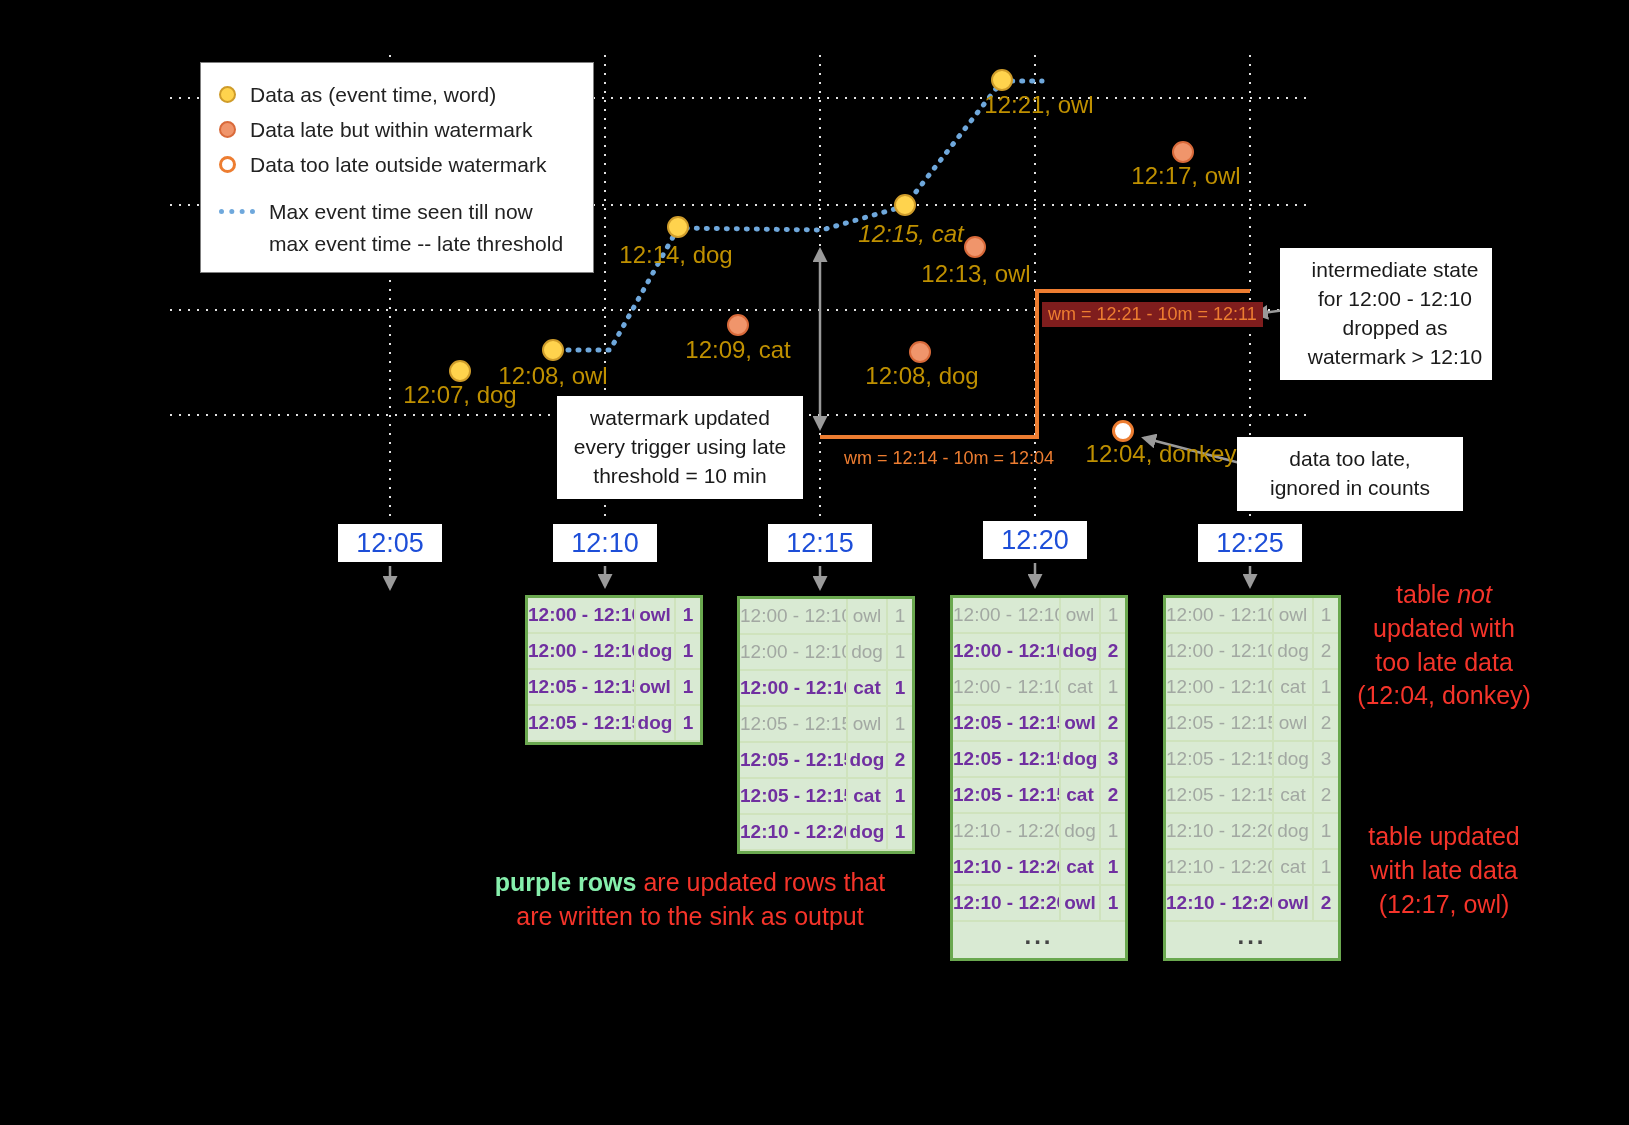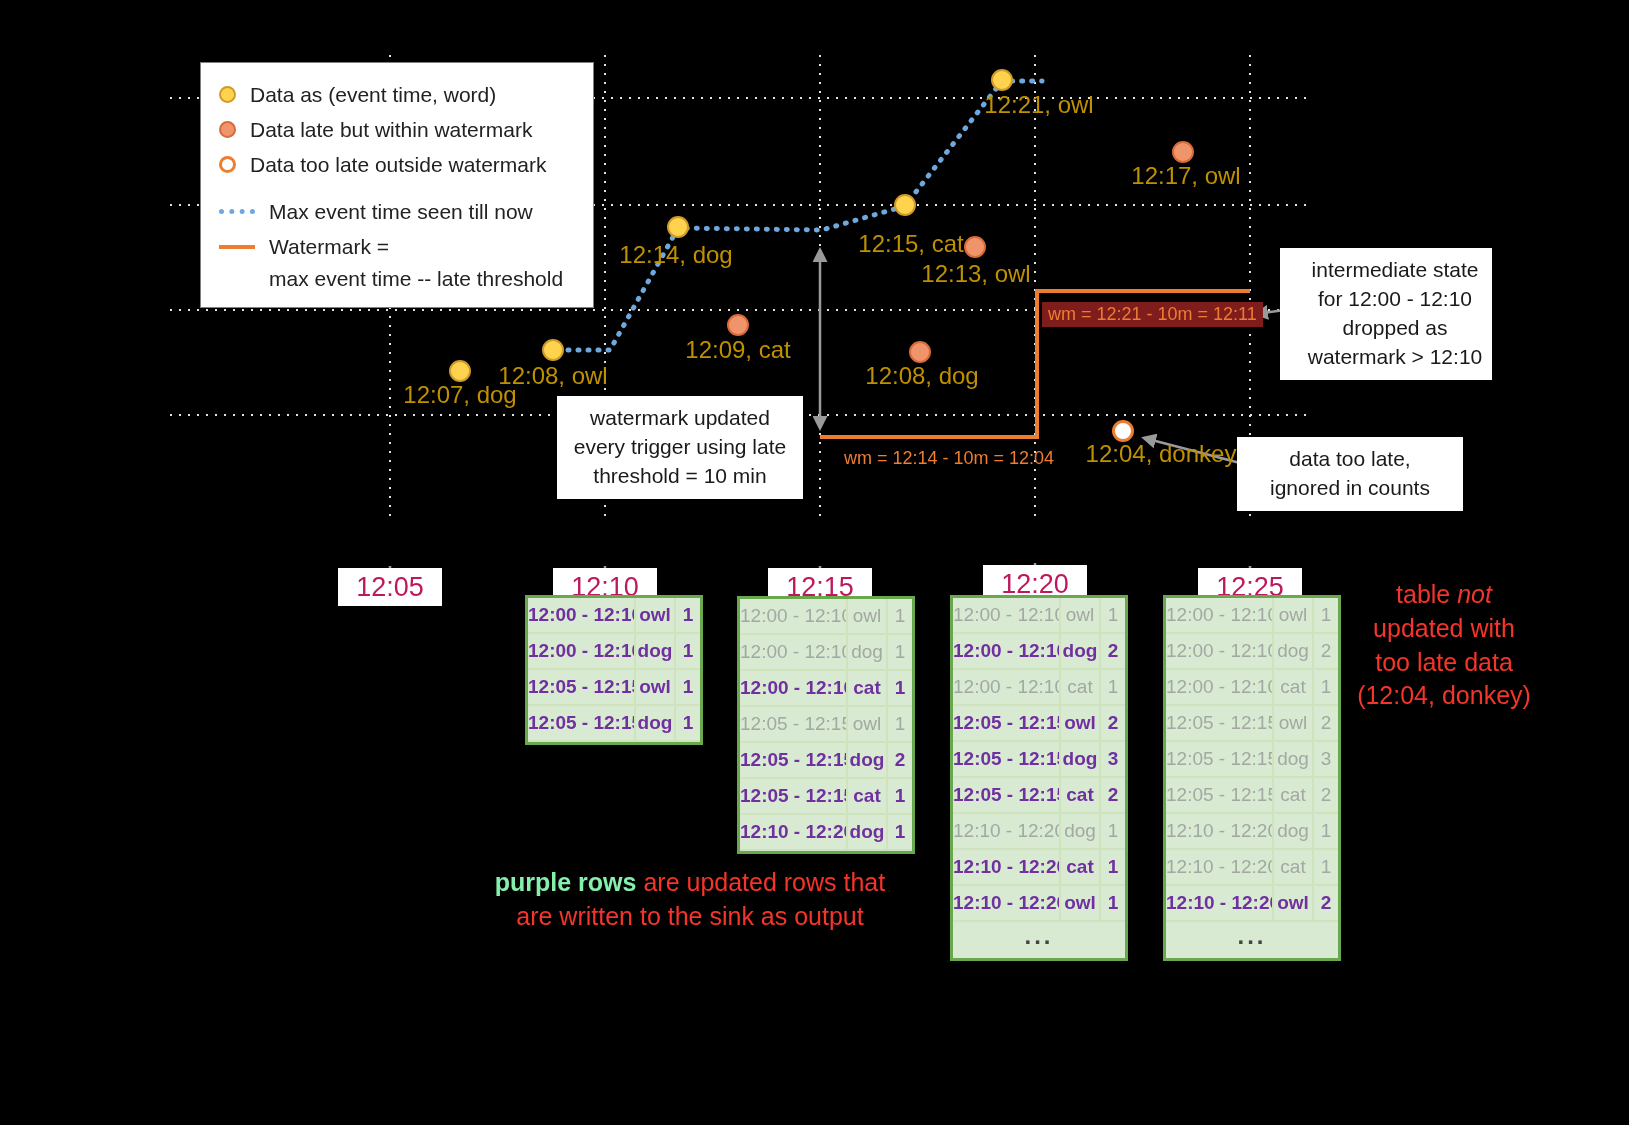--- a/index.html
+++ b/index.html
@@ -26,22 +26,22 @@
   .blue-dotted{border-top:5px dotted #6fa8dc;}
   .orange-solid{border-top:4px solid #ed7d31;}
 
   
   .note{position:absolute;background:#fff;color:#1a1a1a;font-size:21px;line-height:1.38;
         text-align:center;box-sizing:border-box;padding:8px 6px;}
   .wm-label{position:absolute;color:#ed7d31;font-size:18px;white-space:nowrap;}
   .wm-label.boxed{background:#7f1d1d;padding:2px 6px;text-align:center;}
 
   
-  .trigger-box{position:absolute;width:104px;height:38px;background:#fff;color:#be185d;
-               font-size:27px;text-align:center;line-height:38px;margin-top:44px;}
+  .trigger-box{position:absolute;width:104px;height:38px;background:#fff;color:#1d4ed8;
+               font-size:27px;text-align:center;line-height:38px;}
 
   
   .rtable{position:absolute;width:178px;border:3px solid #6aa84f;background:#d9ead3;box-sizing:border-box;}
   .trow{display:grid;grid-template-columns:108px 40px 1fr;}
   .trow span{box-sizing:border-box;border-right:2px solid #cfe3bd;border-bottom:2px solid #cfe3bd;
              text-align:center;font-size:19px;padding:6px 0;white-space:nowrap;overflow:hidden;}
   .trow span:last-child{border-right:none;}
   .trow.updated span{color:#7030a0;font-weight:700;}
   .trow.stale span{color:#a2a8a2;font-weight:400;}
   .more-row{text-align:center;font-size:24px;font-weight:700;color:#444;letter-spacing:3px;padding:0 0 8px;}
@@ -95,21 +95,21 @@
   <span class="dot pt ontime" style="left:991px;top:69px;"></span>
   <span class="dot pt late" style="left:727px;top:314px;"></span>
   <span class="dot pt late" style="left:964px;top:236px;"></span>
   <span class="dot pt late" style="left:909px;top:341px;"></span>
   <span class="dot pt late" style="left:1172px;top:141px;"></span>
   <span class="dot pt toolate" style="left:1112px;top:420px;"></span>
 
   <span class="plabel" style="left:460px;top:381px;">12:07, dog</span>
   <span class="plabel" style="left:553px;top:362px;">12:08, owl</span>
   <span class="plabel" style="left:676px;top:241px;">12:14, dog</span>
-  <span class="plabel" style="left:911px;top:230px;">12:15, cat</span>
+  <span class="plabel" style="left:911px;top:220px;font-style:italic;">12:15, cat</span>
   <span class="plabel" style="left:1039px;top:91px;">12:21, owl</span>
   <span class="plabel" style="left:738px;top:336px;">12:09, cat</span>
   <span class="plabel" style="left:976px;top:260px;">12:13, owl</span>
   <span class="plabel" style="left:922px;top:362px;">12:08, dog</span>
   <span class="plabel" style="left:1186px;top:162px;">12:17, owl</span>
   <span class="plabel" style="left:1125px;top:440px;margin-left:36px;">12:04, donkey</span>
 
   <div class="legend">
     <div class="lrow">
       <span class="dot lg ontime"></span>
@@ -120,24 +120,20 @@
       <span>Data late but within watermark</span>
     </div>
     <div class="lrow">
       <span class="dot lg toolate"></span>
       <span>Data too late outside watermark</span>
     </div>
     <div class="lrow gap">
       <span class="line-sample blue-dotted"></span>
       <span>Max event time seen till now</span>
     </div>
-    <div class="lrow">
-      <span class="line-sample orange-solid"></span>
-      <span>Watermark =</span>
-    </div>
     <div class="lrow indent">
       <span>max event time -- late threshold</span>
     </div>
   </div>
 
   <span class="wm-label" style="left:828px;top:448px;margin-left:16px;">wm = 12:14 - 10m = 12:04</span>
   <span class="wm-label boxed" style="left:1042px;top:302px;">wm = 12:21 - 10m = 12:11</span>
 
   <div class="note" style="left:557px;top:396px;width:246px;">
     <div>watermark updated</div>
@@ -337,14 +333,19 @@
     <div>are written to the sink as output</div>
   </div>
 
   <div class="red-note" style="left:1340px;top:578px;width:208px;">
     <div><span>table </span><span class="it">not</span></div>
     <div>updated with</div>
     <div>too late data</div>
     <div>(12:04, donkey)</div>
   </div>
 
+  <div class="red-note" style="left:1340px;top:820px;width:208px;">
+    <div>table updated</div>
+    <div>with late data</div>
+    <div>(12:17, owl)</div>
+  </div>
 
 </div>
 
 </body></html>

